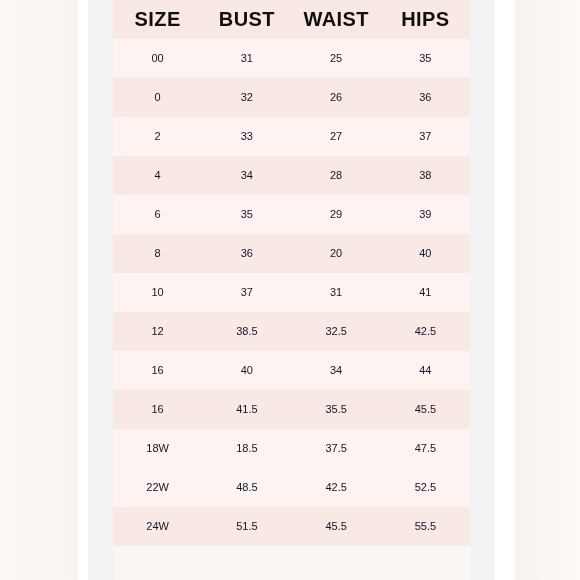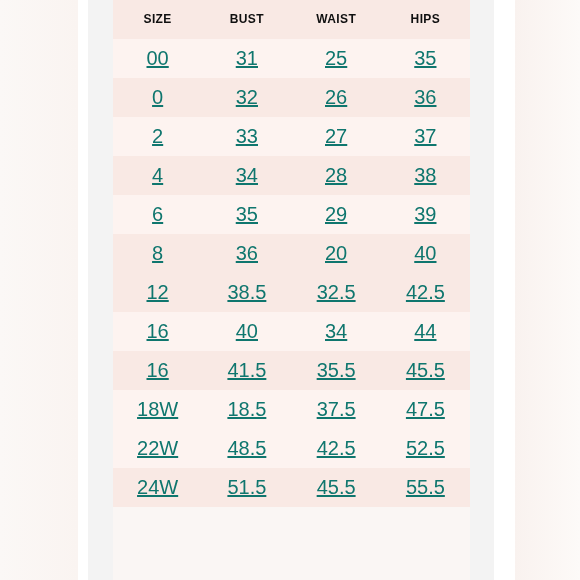--- a/index.html
+++ b/index.html
@@ -59,30 +59,29 @@
     line-height: 39px;
     padding: 0;
     text-align: center;
     vertical-align: middle;
     border: none;
   }
 
   table.size-chart thead th {
     background: #f9e9e4;
     color: #101010;
-    font-size: 12px;
+    font-size: 20px;
     font-weight: bold;
     letter-spacing: 0.4px;
   }
 
   table.size-chart tbody td {
-    color: #0f766e;
-    font-size: 20px;
+    color: #0f172a;
+    font-size: 11px;
     font-weight: normal;
-    text-decoration: underline;
   }
 
   table.size-chart tbody tr.row-light td { background: #fdf3f0; }
   table.size-chart tbody tr.row-dark  td { background: #f9e9e4; }
 </style>
 </head>
 <body>
 
 <div class="page">
 
@@ -139,20 +138,26 @@
             <td>35</td>
             <td>29</td>
             <td>39</td>
           </tr>
           <tr class="row-dark">
             <td>8</td>
             <td>36</td>
             <td>20</td>
             <td>40</td>
           </tr>
+          <tr class="row-light">
+            <td>10</td>
+            <td>37</td>
+            <td>31</td>
+            <td>41</td>
+          </tr>
           <tr class="row-dark">
             <td>12</td>
             <td>38.5</td>
             <td>32.5</td>
             <td>42.5</td>
           </tr>
           <tr class="row-light">
             <td>16</td>
             <td>40</td>
             <td>34</td>

